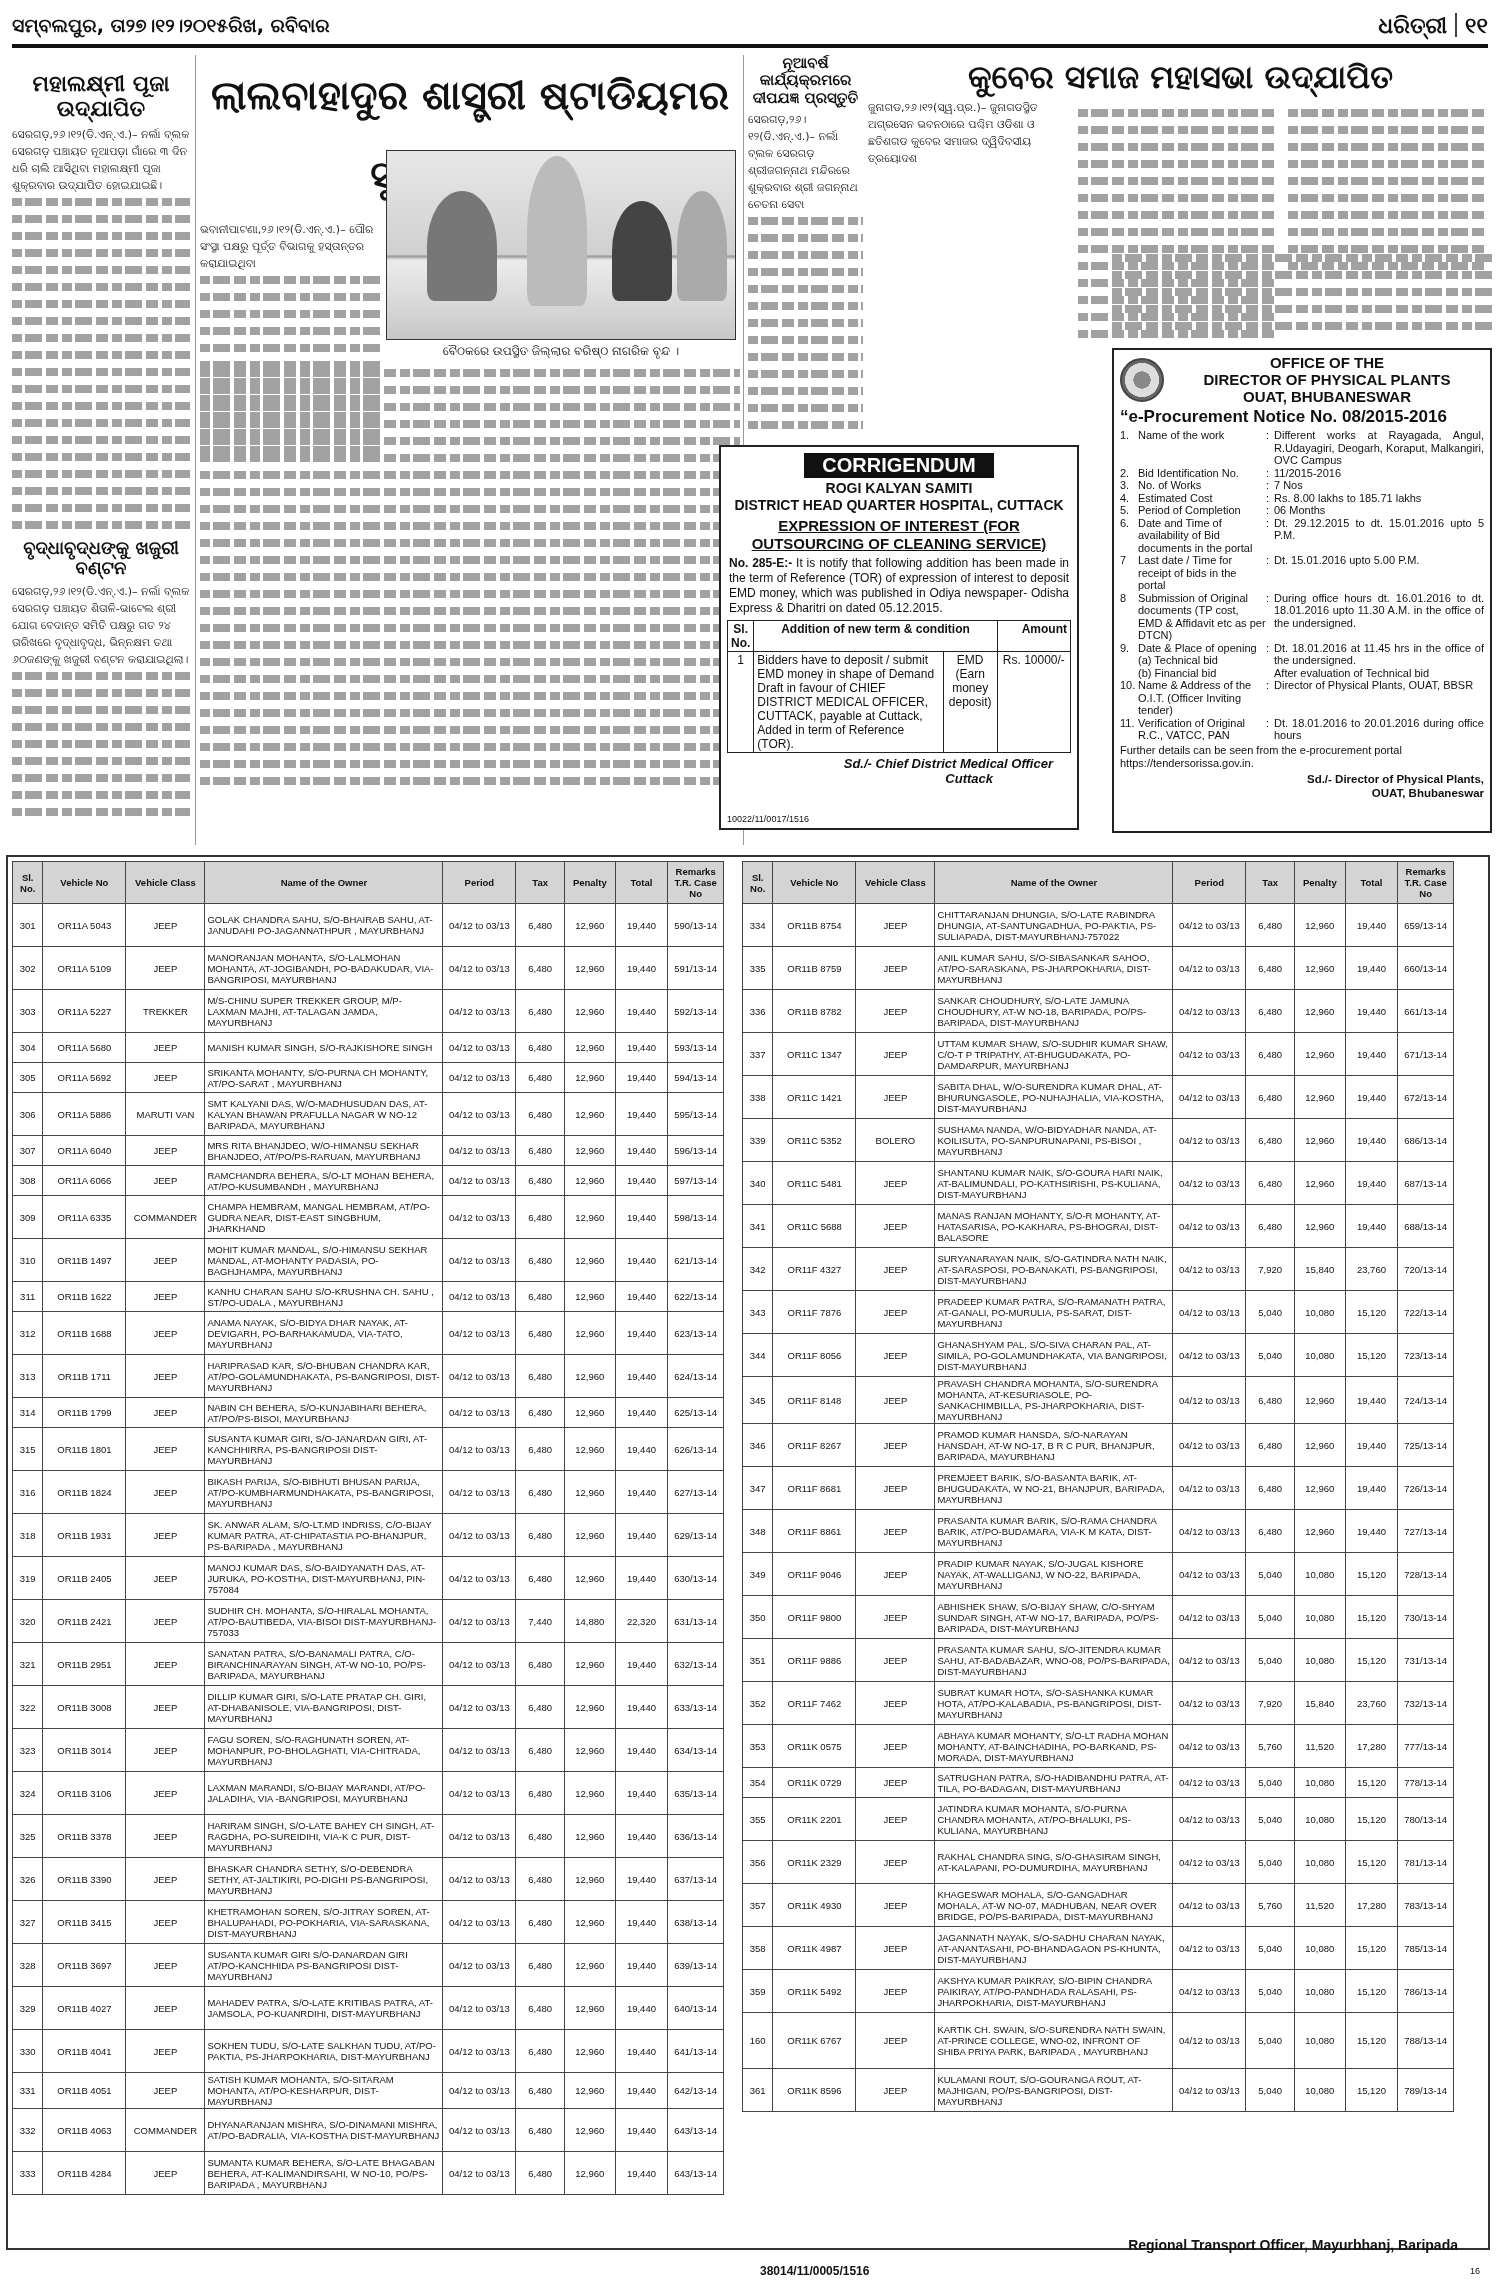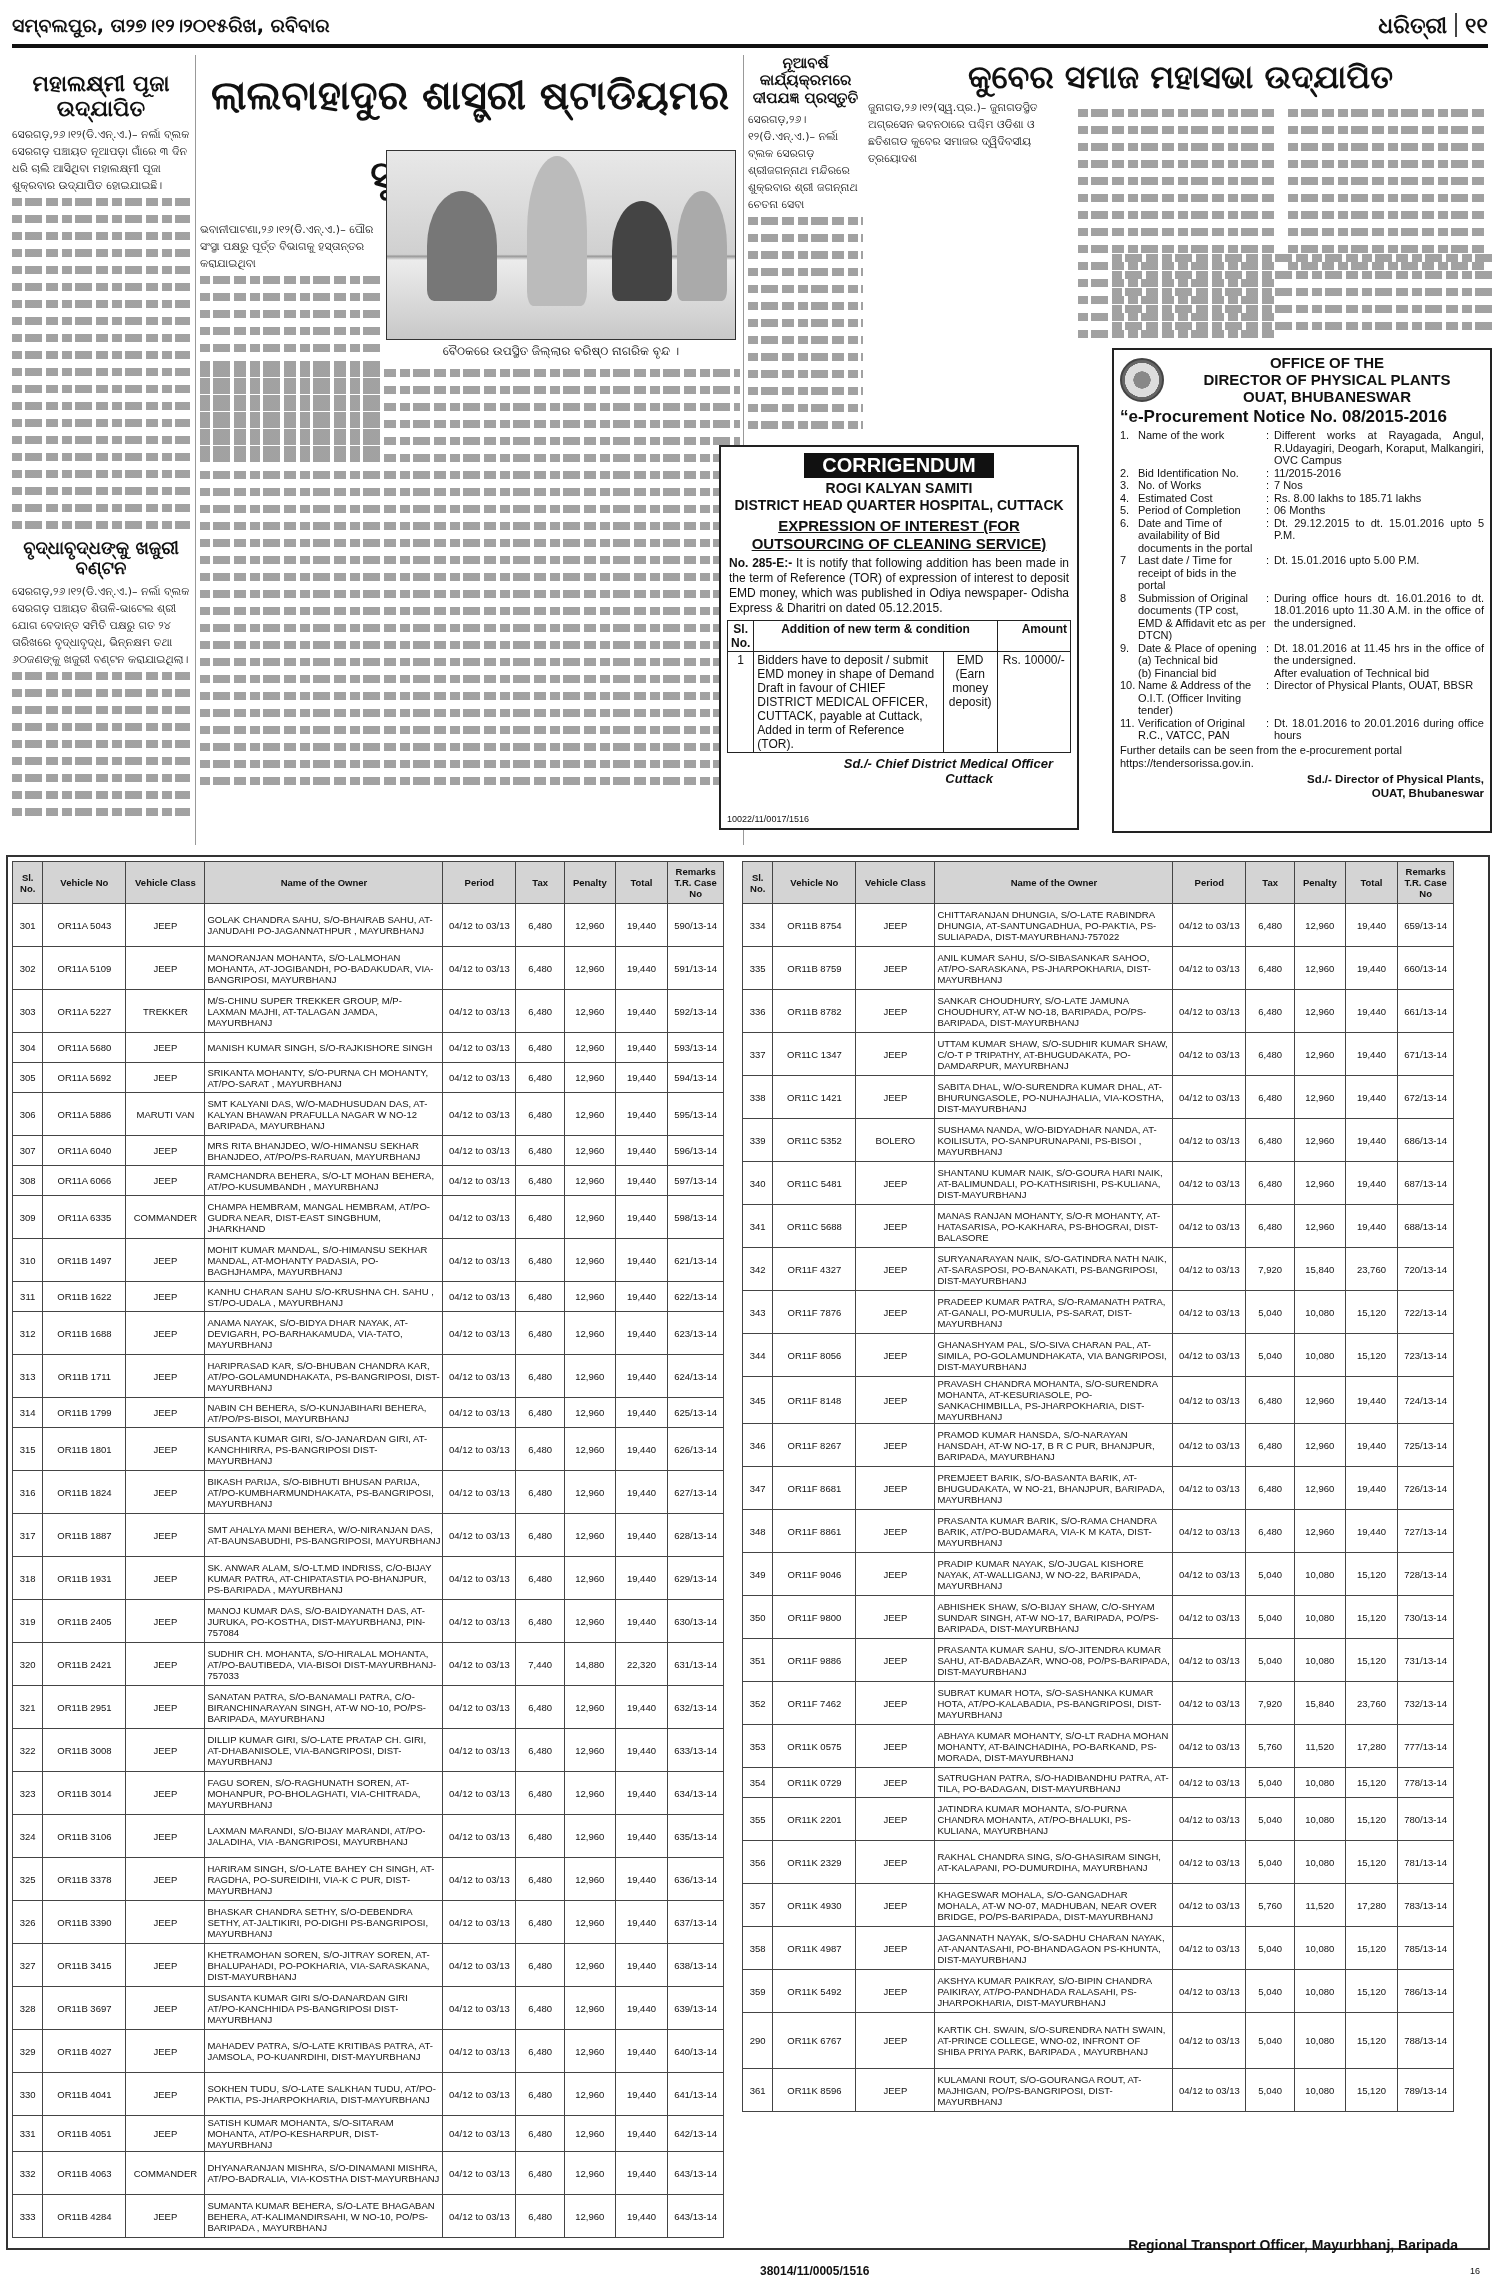--- a/index.html
+++ b/index.html
@@ -533,31 +533,20 @@
           <td>OR11B 1824</td>
           <td>JEEP</td>
           <td class="owner">BIKASH PARIJA, S/O-BIBHUTI BHUSAN PARIJA, AT/PO-KUMBHARMUNDHAKATA, PS-BANGRIPOSI, MAYURBHANJ</td>
           <td>04/12 to 03/13</td>
           <td>6,480</td>
           <td>12,960</td>
           <td>19,440</td>
           <td>627/13-14</td>
         </tr>
         <tr style="height: 43px;">
-          <td>317</td>
-          <td>OR11B 1887</td>
-          <td>JEEP</td>
-          <td class="owner">SMT AHALYA MANI BEHERA, W/O-NIRANJAN DAS, AT-BAUNSABUDHI, PS-BANGRIPOSI, MAYURBHANJ</td>
-          <td>04/12 to 03/13</td>
-          <td>6,480</td>
-          <td>12,960</td>
-          <td>19,440</td>
-          <td>628/13-14</td>
-        </tr>
-        <tr style="height: 43px;">
           <td>318</td>
           <td>OR11B 1931</td>
           <td>JEEP</td>
           <td class="owner">SK. ANWAR ALAM, S/O-LT.MD INDRISS, C/O-BIJAY KUMAR PATRA, AT-CHIPATASTIA PO-BHANJPUR, PS-BARIPADA , MAYURBHANJ</td>
           <td>04/12 to 03/13</td>
           <td>6,480</td>
           <td>12,960</td>
           <td>19,440</td>
           <td>629/13-14</td>
         </tr>
@@ -1034,21 +1023,21 @@
           <td>OR11K 5492</td>
           <td>JEEP</td>
           <td class="owner">AKSHYA KUMAR PAIKRAY, S/O-BIPIN CHANDRA PAIKIRAY, AT/PO-PANDHADA RALASAHI, PS-JHARPOKHARIA, DIST-MAYURBHANJ</td>
           <td>04/12 to 03/13</td>
           <td>5,040</td>
           <td>10,080</td>
           <td>15,120</td>
           <td>786/13-14</td>
         </tr>
         <tr style="height: 56px;">
-          <td>290</td>
+          <td>160</td>
           <td>OR11K 6767</td>
           <td>JEEP</td>
           <td class="owner">KARTIK CH. SWAIN, S/O-SURENDRA NATH SWAIN, AT-PRINCE COLLEGE, WNO-02, INFRONT OF SHIBA PRIYA PARK, BARIPADA , MAYURBHANJ</td>
           <td>04/12 to 03/13</td>
           <td>5,040</td>
           <td>10,080</td>
           <td>15,120</td>
           <td>788/13-14</td>
         </tr>
         <tr style="height: 43px;">

